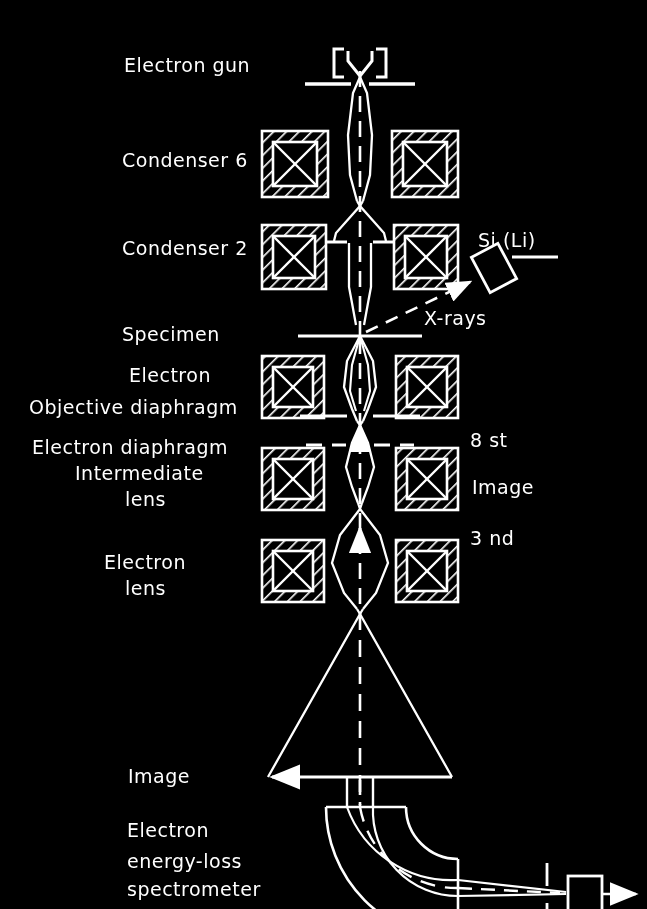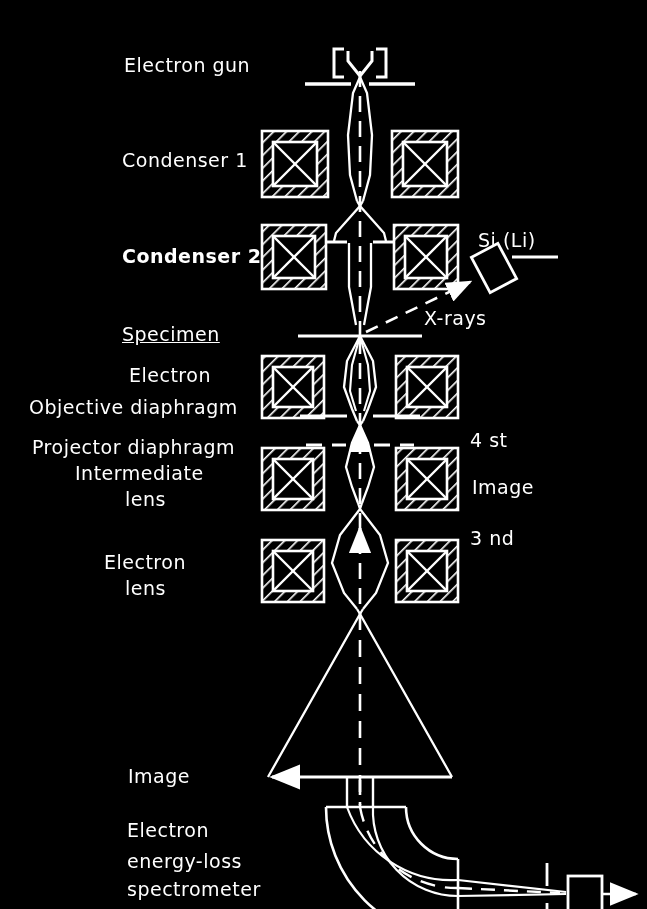--- a/index.html
+++ b/index.html
@@ -264,40 +264,40 @@
       <g>
         <rect x="568" y="841" width="34" height="36" fill="#000" stroke="#fff" stroke-width="2.8"></rect>
         <line x1="602" y1="859" x2="636" y2="859" stroke-width="2.6" marker-end="url(#ah)"></line>
       </g>
 
     </g>
   </svg>
 
   <div>
     <div class="lbl" style="left:124px; top:21px;">Electron gun</div>
-    <div class="lbl" style="left:122px; top:116px;">Condenser 1</div>
-    <div class="lbl" style="left:122px; top:212px;font-weight:bold;">Condenser 2</div>
-    <div class="lbl" style="left:122px; top:290px;text-decoration:underline;">Specimen</div>
+    <div class="lbl" style="left:122px; top:116px;">Condenser 6</div>
+    <div class="lbl" style="left:122px; top:204px;">Condenser 2</div>
+    <div class="lbl" style="left:122px; top:290px;">Specimen</div>
     <div class="lbl" style="left:129px; top:331px;">Electron</div>
     <div class="lbl" style="left:29px; top:363px;">Objective diaphragm</div>
-    <div class="lbl" style="left:32px; top:403px;">Projector diaphragm</div>
+    <div class="lbl" style="left:32px; top:403px;">Electron diaphragm</div>
     <div class="lbl" style="left:75px; top:429px;">Intermediate</div>
     <div class="lbl" style="left:125px; top:455px;">lens</div>
     <div class="lbl" style="left:104px; top:518px;">Electron</div>
     <div class="lbl" style="left:125px; top:544px;">lens</div>
     <div class="lbl" style="left:128px; top:732px;">Image</div>
     <div class="lbl" style="left:127px; top:786px;">Electron</div>
     <div class="lbl" style="left:127px; top:817px;">energy-loss</div>
     <div class="lbl" style="left:127px; top:845px;text-align:center;">spectrometer</div>
   </div>
 
   <div>
     <div class="lbl" style="left:478px; top:196px;">Si (Li)</div>
     <div class="lbl" style="left:424px; top:274px;">X-rays</div>
-    <div class="lbl" style="left:470px; top:396px;">4 st</div>
+    <div class="lbl" style="left:470px; top:396px;">8 st</div>
     <div class="lbl" style="left:472px; top:443px;">Image</div>
     <div class="lbl" style="left:470px; top:494px;">3 nd</div>
   </div>
 
   <div>
     <div class="lbl" style="left:322px; top:879px;font-weight:bold;">TEM</div>
   </div>
 
 </div>
 

